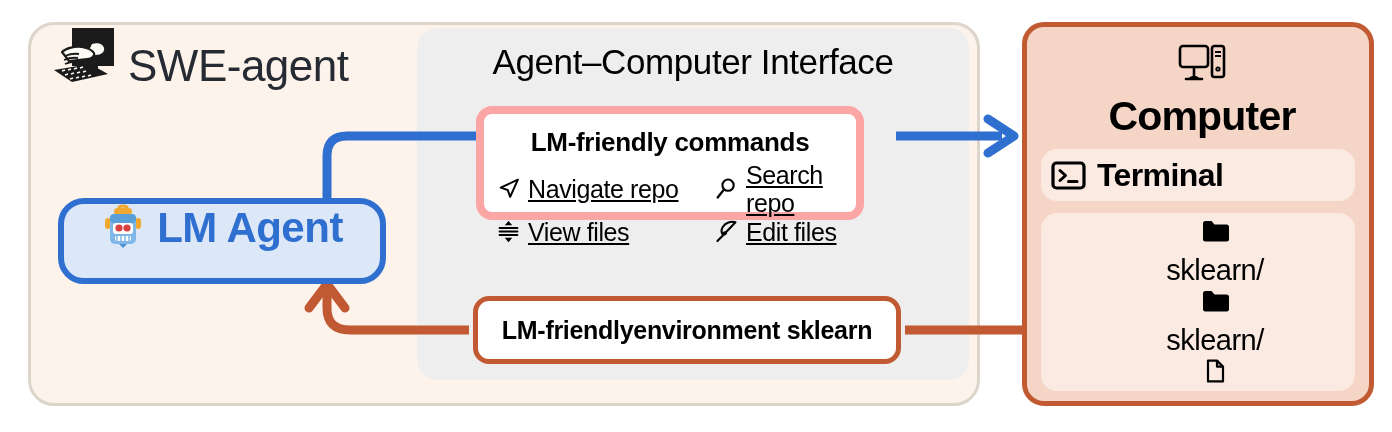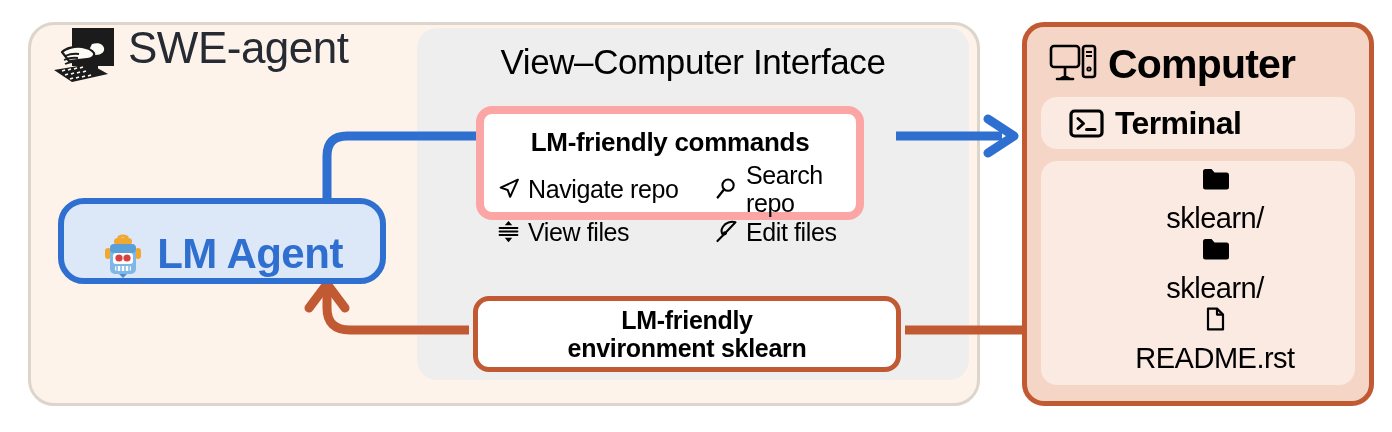--- a/index.html
+++ b/index.html
@@ -31,21 +31,21 @@
     border: 3px solid #ddd5cb;
     border-radius: 26px;
     box-sizing: border-box;
   }
 
   .swe-title {
     position: absolute;
     left: 52px;
     top: 26px;
     display: flex;
-    align-items: flex-start;
+    align-items: flex-end;
     gap: 10px;
     z-index: 6;
   }
   .swe-title-text {
     font-size: 44px;
     color: #262b33;
     letter-spacing: -0.5px;
     line-height: 1;
   }
   .swe-logo {
@@ -92,21 +92,21 @@
     position: absolute;
     left: 58px;
     top: 198px;
     width: 328px;
     height: 86px;
     background: #dce8f8;
     border: 6px solid #2f6fd0;
     border-radius: 26px;
     box-sizing: border-box;
     display: flex;
-    align-items: flex-end;
+    align-items: flex-start;
     justify-content: center;
     gap: 12px;
     z-index: 5;
   }
   .lm-agent-label {
     font-size: 42px;
     font-weight: bold;
     color: #2f6fd0;
     letter-spacing: -0.5px;
   }
@@ -132,46 +132,46 @@
     font-weight: bold;
     color: #000;
     letter-spacing: -0.3px;
     line-height: 1.15;
   }
   .cmd-grid {
     display: grid;
     grid-template-columns: 218px 1fr;
     row-gap: 1px;
     margin-top: 3px;
+    text-decoration: underline;
   }
   .cmd-item {
     display: flex;
     align-items: center;
     gap: 7px;
     font-size: 25px;
     color: #000;
     letter-spacing: -0.4px;
     line-height: 1.12;
   }
   .cmd-icon { width: 25px; height: 25px; flex: none; display:block; }
 
   
   .fb-box {
     position: absolute;
     left: 473px;
     top: 296px;
     width: 428px;
-    height: 76px;
+    height: 68px;
     background: #ffffff;
     border: 5px solid #c15a33;
     border-radius: 16px;
     box-sizing: border-box;
     z-index: 5;
     display: flex;
-    flex-direction: column;
     align-items: center;
     justify-content: center;
   }
   .fb-line {
     font-size: 25px;
     font-weight: bold;
     color: #000;
     letter-spacing: -0.3px;
     line-height: 1.12;
   }
@@ -189,35 +189,36 @@
     box-sizing: border-box;
     z-index: 4;
     padding: 10px 14px;
   }
   .computer-head {
     display: flex;
     align-items: center;
     gap: 11px;
     padding-left: 8px;
     margin-top: 6px;
+    flex-direction: column;
   }
   .computer-title {
     font-size: 41px;
     font-weight: bold;
     color: #000;
     letter-spacing: -0.8px;
     line-height: 1;
   }
   .pc-icon { width: 48px; height: 42px; display:block; flex:none; }
 
   .panel-card {
     background: #faeae2;
     border-radius: 16px;
     margin-top: 12px;
-    padding: 6px 18px;
+    padding: 6px 0;
   }
   .card-head {
     display: flex;
     align-items: center;
     gap: 11px;
     padding-left: 10px;
   }
   .card-title {
     font-size: 32px;
     font-weight: bold;
@@ -264,21 +265,21 @@
       <path d="M10 45 L13 44 M16 44 L19 43 M22 43 L25 42 M28 42 L31 41
                M13 49 L16 48 M19 48 L22 47 M25 47 L28 46 M31 46 L34 45
                M18 53 L21 52 M24 52 L27 51 M30 51 L33 50 M36 50 L39 49" stroke="#fdfbf6" stroke-width="1.7"></path>
 
       <path d="M36 40 L46 40 L46 44 L36 44 Z" fill="#1b1b1b"></path>
     </svg>
     <span class="swe-title-text">SWE-agent</span>
   </div>
 
   <div class="aci-panel">
-    <div class="aci-title">View–Computer Interface</div>
+    <div class="aci-title">Agent–Computer Interface</div>
   </div>
 
   <svg class="connectors" viewBox="0 0 1392 432">
 
     <path d="M327 200 L327 156 Q327 136 347 136 L480 136" fill="none" stroke="#2f6fd0" stroke-width="9"></path>
     <path d="M896 136 L1002 136" fill="none" stroke="#2f6fd0" stroke-width="9"></path>
     <path d="M988 119 L1014 136 L988 153" fill="none" stroke="#2f6fd0" stroke-width="9" stroke-linecap="round" stroke-linejoin="round"></path>
 
     <path d="M1022 330 L905 330" fill="none" stroke="#c15a33" stroke-width="9"></path>
     <path d="M469 330 L350 330 Q327 330 327 308 L327 283" fill="none" stroke="#c15a33" stroke-width="9"></path>
@@ -390,21 +391,20 @@
             <path d="M2 4.5 a2.5 2.5 0 0 1 2.5 -2.5 h6 l3 3.5 h12 a2.5 2.5 0 0 1 2.5 2.5 v12 a2.5 2.5 0 0 1 -2.5 2.5 h-21 a2.5 2.5 0 0 1 -2.5 -2.5 z" fill="#000"></path>
           </svg>
           <span>sklearn/</span>
         </div>
 
         <div class="fs-row">
           <svg class="fs-row-icon" viewBox="0 0 28 24">
             <path d="M7 1.6 h9 l6 6 v14.8 h-15 z" fill="none" stroke="#000" stroke-width="2.2" stroke-linejoin="round"></path>
             <path d="M16 1.6 v6 h6" fill="none" stroke="#000" stroke-width="2.2" stroke-linejoin="round"></path>
           </svg>
-          <span>README.rst</span>
         </div>
 
       </div>
     </div>
 
   </div>
 
 </div>
 
 </body></html>

